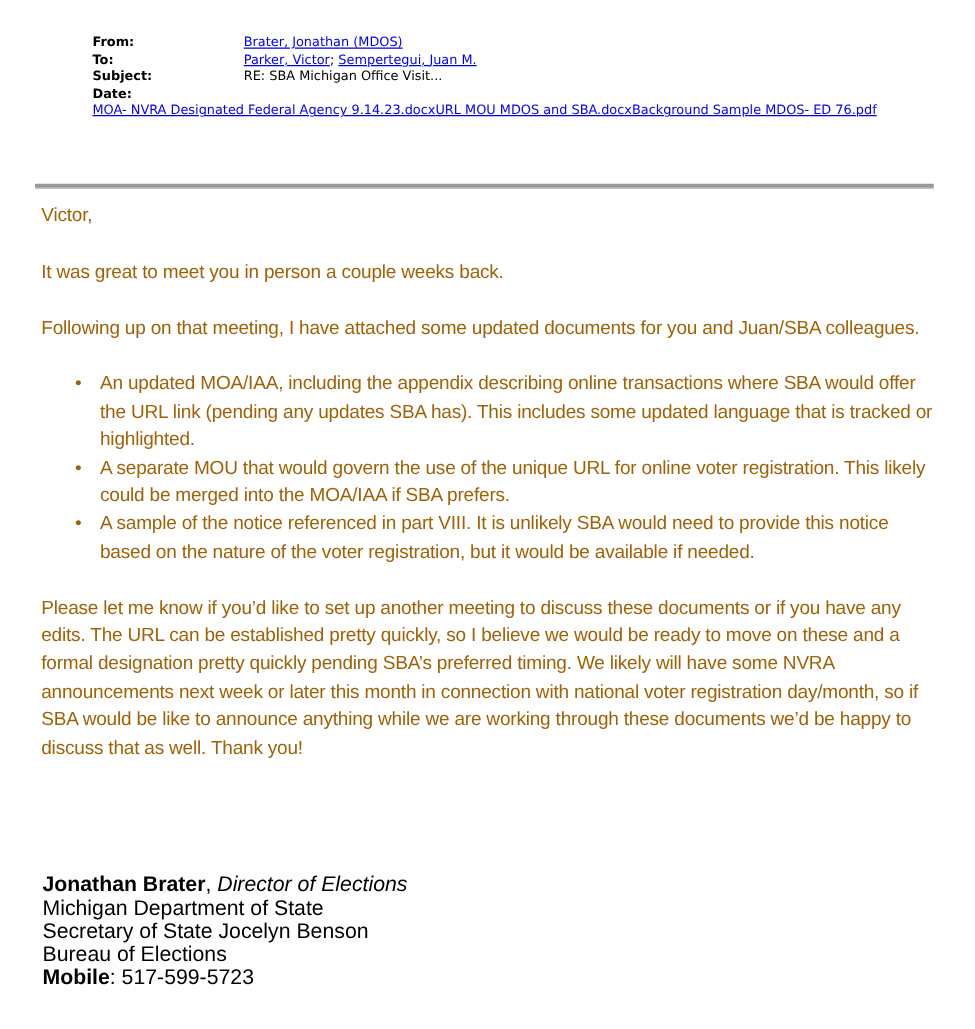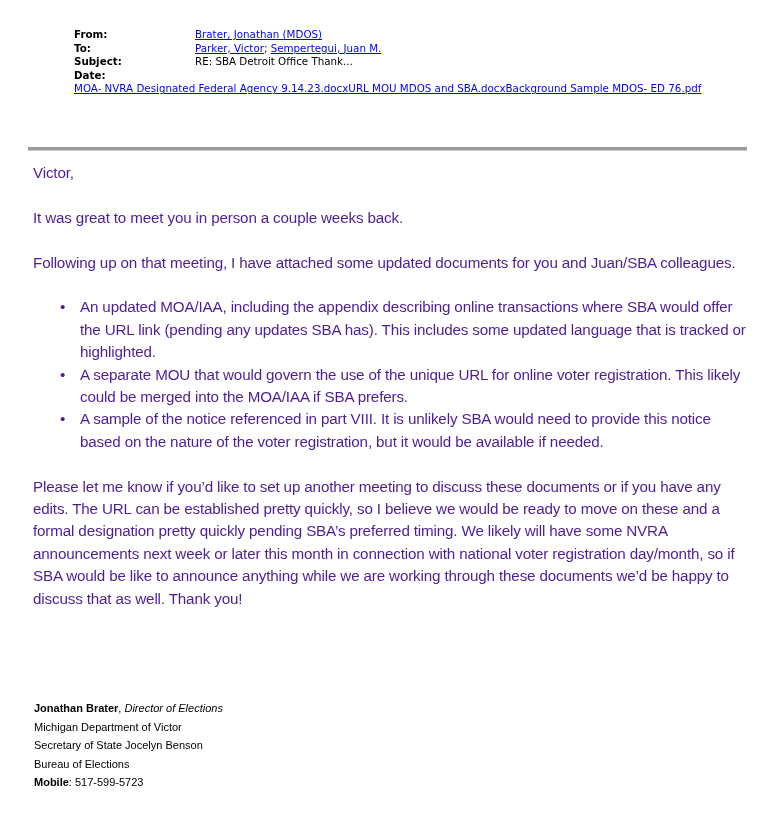--- a/index.html
+++ b/index.html
@@ -53,21 +53,21 @@
       border-bottom: 1px solid #c8c8c8;
     }
     .body {
       position: absolute;
       left: 33px;
       top: 162px;
       width: 720px;
       font-family: "Liberation Sans", sans-serif;
       font-size: 15.2px;
       line-height: 22.4px;
-      color: #4c1d95;
+      color: #a16207;
       letter-spacing: -0.15px;
     }
     .body p {
       margin: 0 0 22.4px 0;
     }
     .body ul {
       margin: 0 0 22.4px 0;
       padding-left: 47px;
       list-style: none;
     }
@@ -77,21 +77,21 @@
     .body li .bullet {
       position: absolute;
       left: -20px;
       top: 0;
     }
     .sig {
       position: absolute;
       left: 34px;
       top: 699px;
       font-family: "Liberation Sans", sans-serif;
-      font-size: 11px;
+      font-size: 17px;
       line-height: 18.6px;
       color: #000;
     }
     .sig b { font-weight: bold; }
     .sig i { font-style: italic; }
   </style>
 </head>
 <body>
 
 <div class="header">
@@ -100,21 +100,21 @@
     <span class="hvalue link">Brater, Jonathan (MDOS)</span>
   </div>
   <div class="hrow">
     <span class="hlabel">To:</span>
     <span class="hvalue">
       <span class="link">Parker, Victor</span><span>; </span><span class="link">Sempertegui, Juan M.</span>
     </span>
   </div>
   <div class="hrow">
     <span class="hlabel">Subject:</span>
-    <span class="hvalue">RE: SBA Detroit Office Thank...</span>
+    <span class="hvalue">RE: SBA Michigan Office Visit...</span>
   </div>
   <div class="hrow">
     <span class="hlabel">Date:</span>
   </div>
   <div class="hrow">
     <span class="hvalue attachments">
       <span class="link">MOA- NVRA Designated Federal Agency 9.14.23.docx</span>
       <span class="link">URL MOU MDOS and SBA.docx</span>
       <span class="link">Background Sample MDOS- ED 76.pdf</span>
     </span>
@@ -141,19 +141,19 @@
       <span>A sample of the notice referenced in part VIII. It is unlikely SBA would need to provide this notice based on the nature of the voter registration, but it would be available if needed.</span>
     </li>
   </ul>
   <p>Please let me know if you’d like to set up another meeting to discuss these documents or if you have any edits. The URL can be established pretty quickly, so I believe we would be ready to move on these and a formal designation pretty quickly pending SBA’s preferred timing. We likely will have some NVRA announcements next week or later this month in connection with national voter registration day/month, so if SBA would be like to announce anything while we are working through these documents we’d be happy to discuss that as well. Thank you!</p>
 </div>
 
 <div class="sig">
   <div>
     <b>Jonathan Brater</b><span>, </span><i>Director of Elections</i>
   </div>
-  <div>Michigan Department of Victor</div>
+  <div>Michigan Department of State</div>
   <div>Secretary of State Jocelyn Benson</div>
   <div>Bureau of Elections</div>
   <div>
     <b>Mobile</b><span>: </span><span>517-599-5723</span>
   </div>
 </div>
 
 </body></html>

